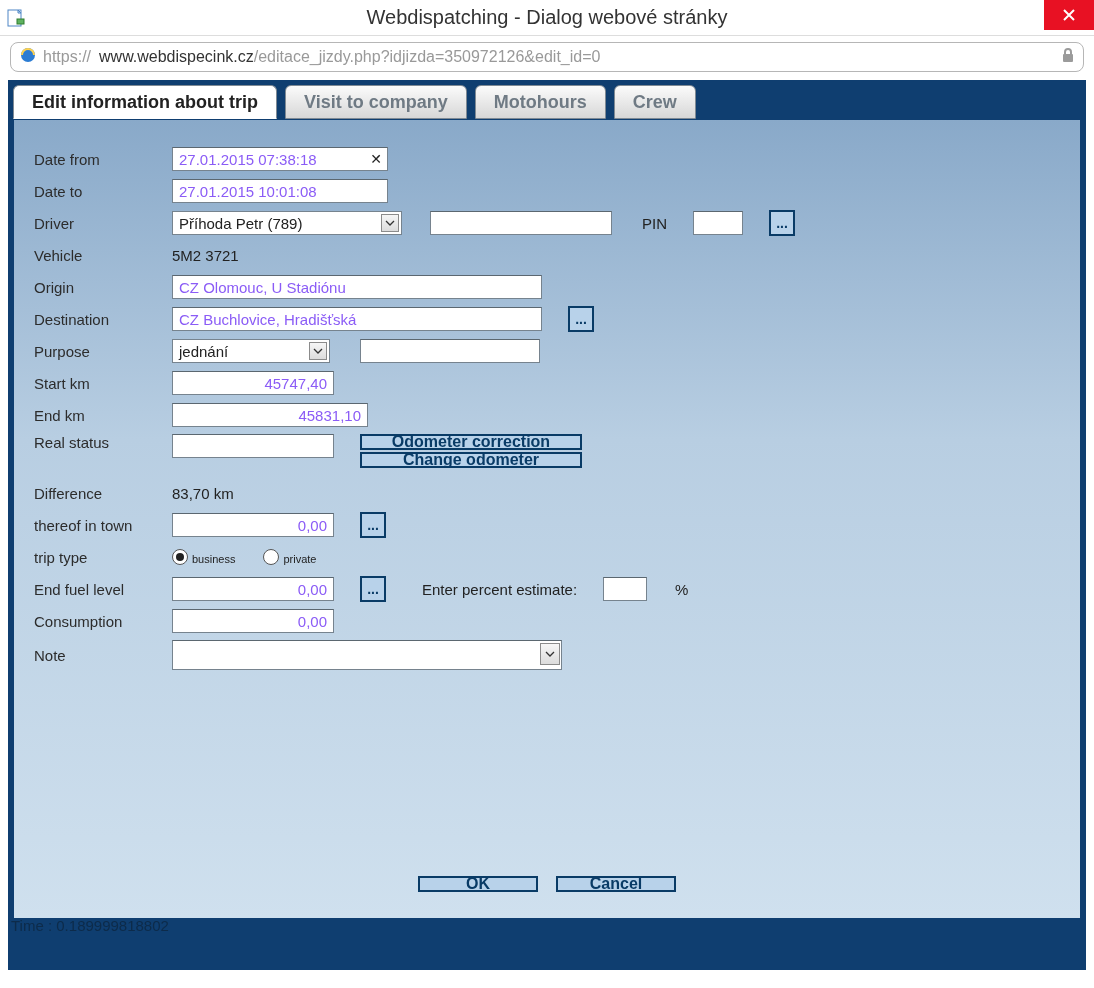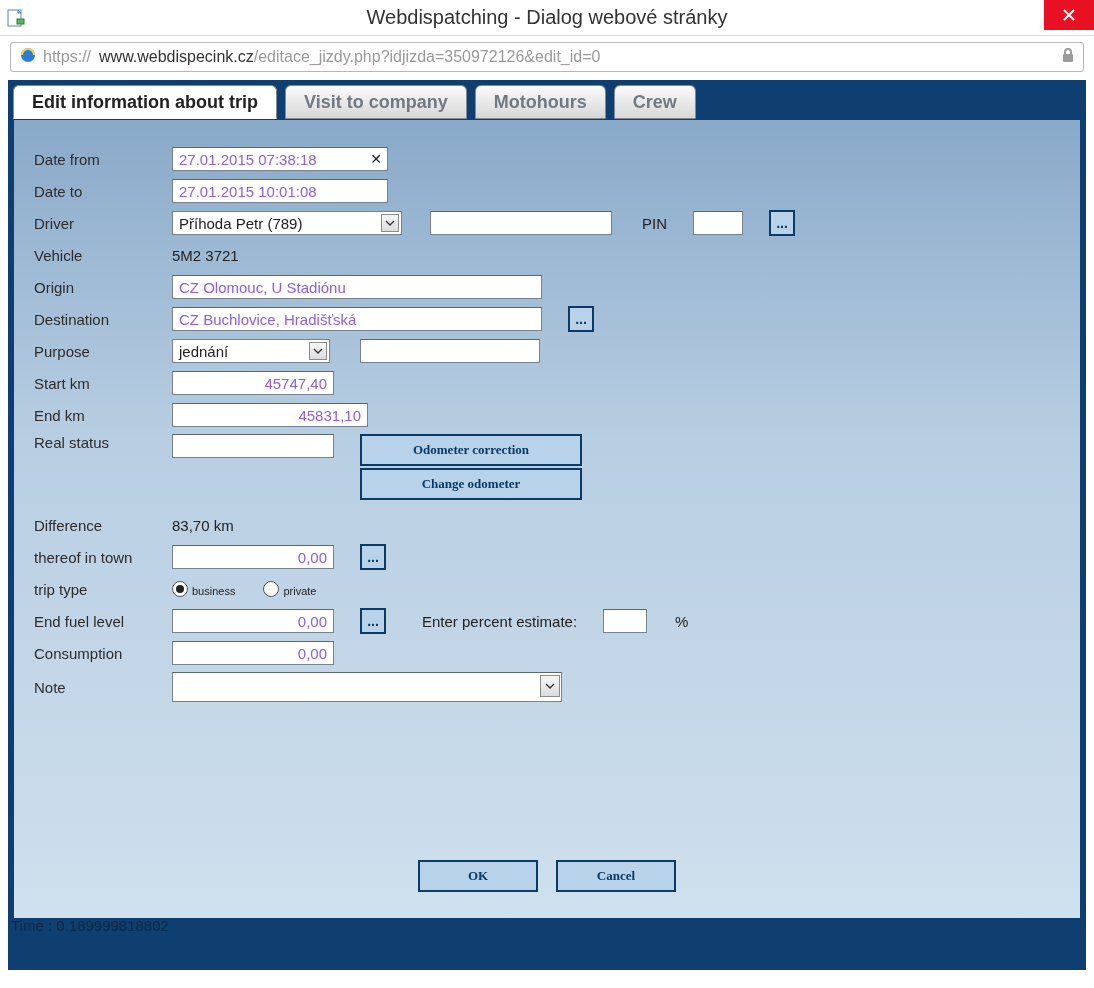--- a/index.html
+++ b/index.html
@@ -43,21 +43,21 @@
   }
   
   .addressbar {
     height: 40px;
     padding: 6px 10px 0 10px;
     background: #fff;
   }
   .addressbar .urlbox {
     height: 30px;
     border: 1px solid #b6b6b6;
-    border-radius: 3px;
+    border-radius: 8px;
     background: #fff;
     display: flex;
     align-items: center;
     padding: 0 8px;
     color: #666;
     font-size: 16px;
     position: relative;
   }
   .addressbar .urlbox .ie-icon { margin-right: 6px; }
   .addressbar .urlbox .url-proto { color: #999; }
@@ -150,30 +150,29 @@
     width: 26px; height: 26px;
     border: 2px solid #093b66;
     background: #b8d2ea;
     color: #093b66;
     font-weight: bold;
     display: inline-flex; align-items: center; justify-content: center;
     cursor: pointer;
     margin-left: 6px;
   }
   .wide-btn {
-    height: 32px;
+    height: 16px;
     border: 2px solid #093b66;
     background: #b8d2ea;
     color: #093b66;
     font-weight: bold;
-    font-size: 13px;
+    font-size: 16px;
     display: inline-flex; align-items: center; justify-content: center;
     cursor: pointer;
     width: 222px;
-    font-family: Liberation Serif, serif;
   }
   .ok-cancel {
     display: flex;
     gap: 18px;
     justify-content: center;
     position: absolute;
     left: 0; right: 0;
     bottom: 26px;
   }
   .ok-cancel .wide-btn { width: 120px; }

